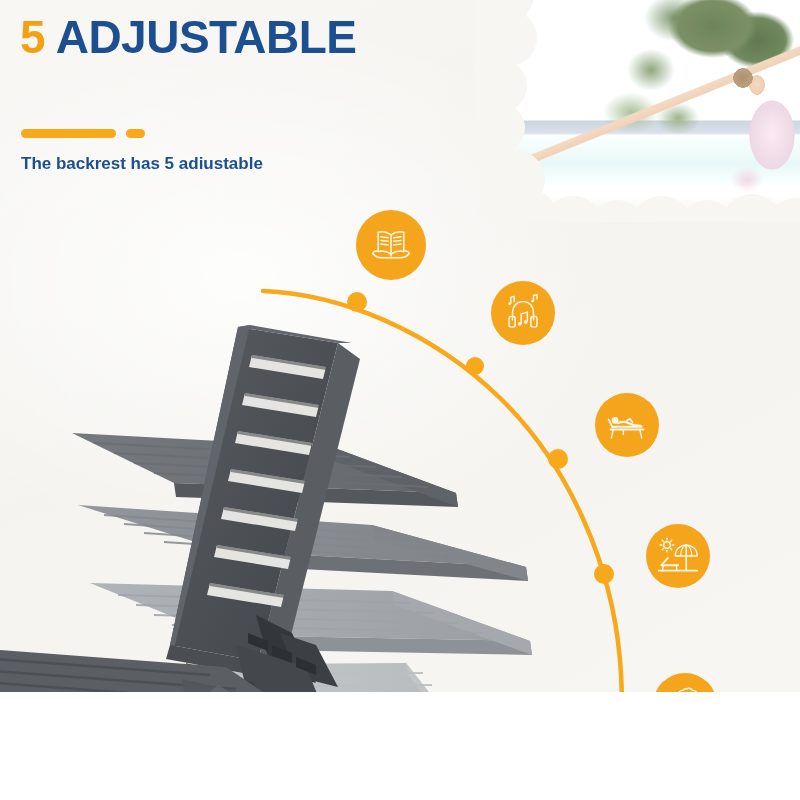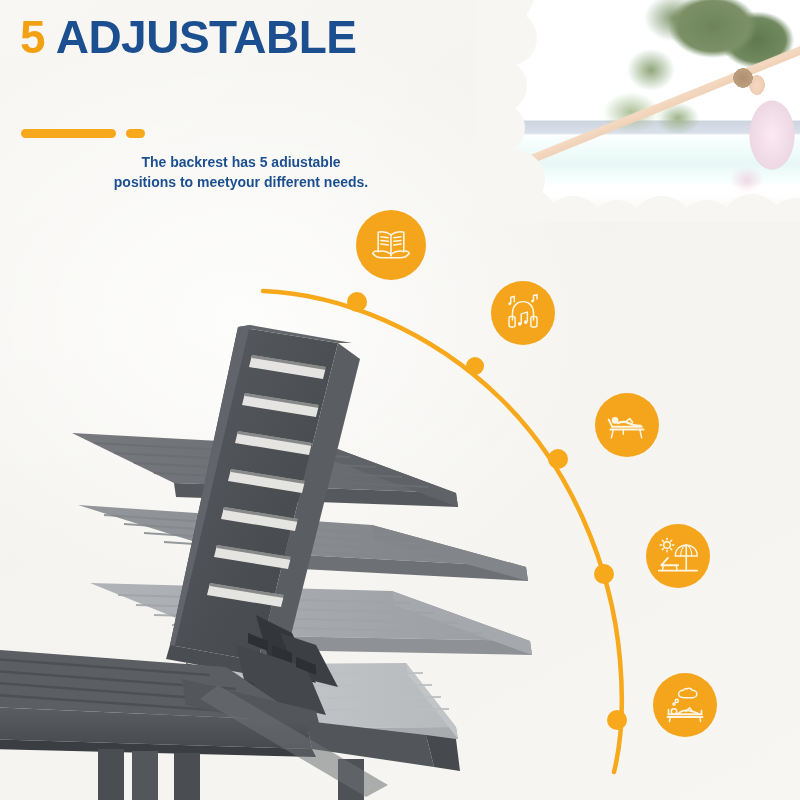--- a/index.html
+++ b/index.html
@@ -4,21 +4,21 @@
 <title>5 Adjustable Positions</title>
 <style>
   html, body {
     margin: 0;
     padding: 0;
     background: #ffffff;
   }
   #page {
     position: relative;
     width: 800px;
-    height: 800px;
+    height: 692px;
     overflow: hidden;
     background: #f7f6f2;
     font-family: "Liberation Sans", sans-serif;
   }
 
   
   .bg-texture {
     position: absolute;
     inset: 0;
     background:
@@ -65,25 +65,24 @@
     height: 9px;
     border-radius: 5px;
     background: #f7a81b;
   }
 
   .subtitle {
     position: absolute;
     left: 21px;
     top: 152px;
     width: 440px;
-    font-size: 14px;
+    font-size: 17px;
     font-weight: 700;
     color: #1c4f90;
     line-height: 1.45;
-    text-align: center;
   }
   .subtitle .sl { display: block; }
 
   
   .photo-wrap {
     position: absolute;
     right: 0;
     top: 0;
     width: 325px;
     height: 222px;
@@ -216,21 +215,20 @@
     <div class="line"><span class="num">5</span><span> ADJUSTABLE</span></div>
   </div>
 
   <div class="divider">
     <span class="bar"></span>
     <span class="dot"></span>
   </div>
 
   <div class="subtitle">
     <span class="sl">The backrest has 5 adiustable</span>
-    <span class="sl">positions to meetyour different needs.</span>
   </div>
 
   <div class="chair">
     <svg width="600" height="490" viewBox="0 0 600 490" xmlns="http://www.w3.org/2000/svg">
       <defs>
         <linearGradient id="gDark" x1="0" y1="0" x2="1" y2="1">
           <stop offset="0%" stop-color="#595c60"></stop>
           <stop offset="55%" stop-color="#4b4e52"></stop>
           <stop offset="100%" stop-color="#424549"></stop>
         </linearGradient>

